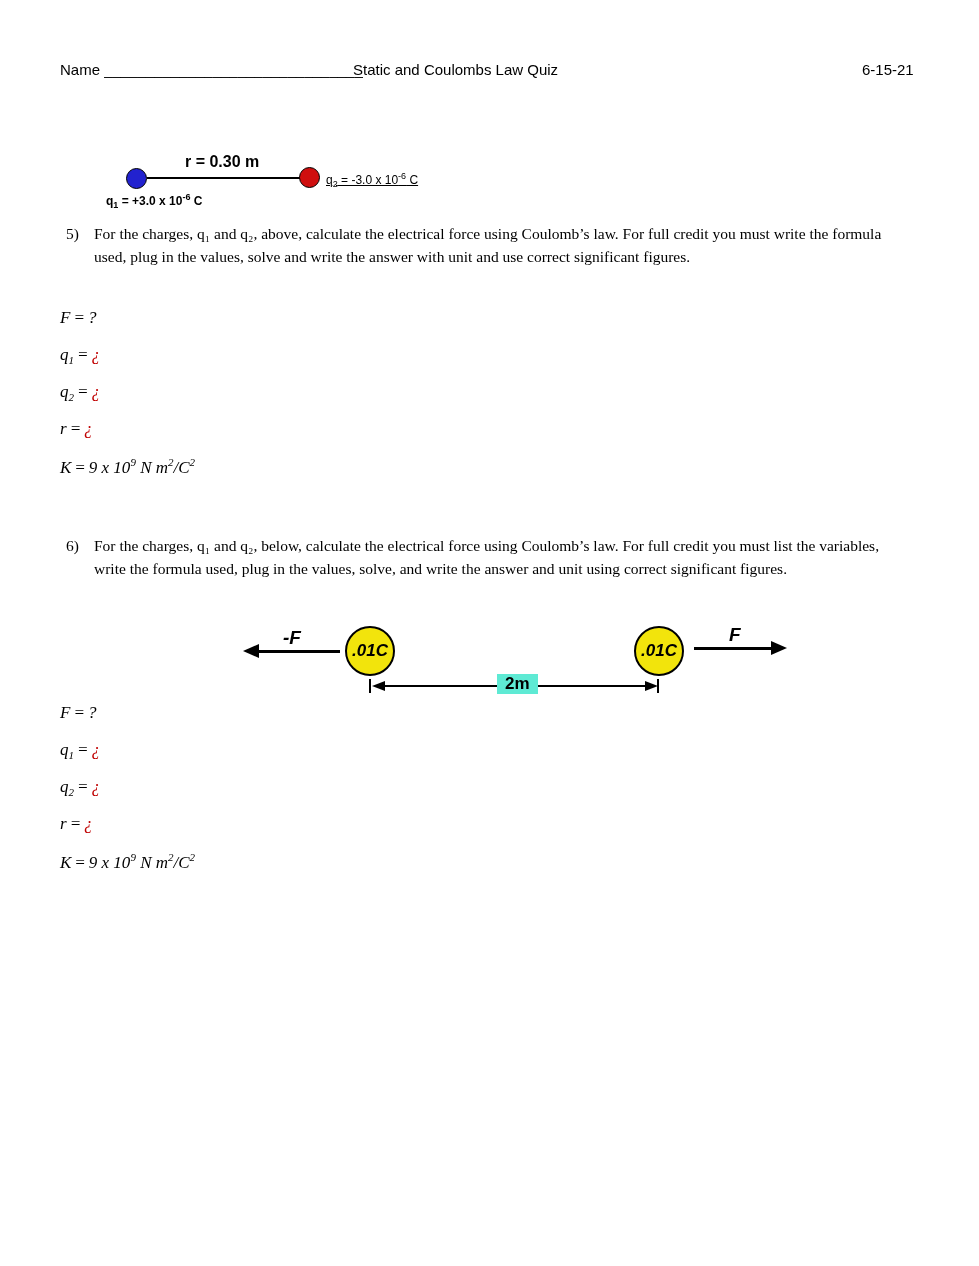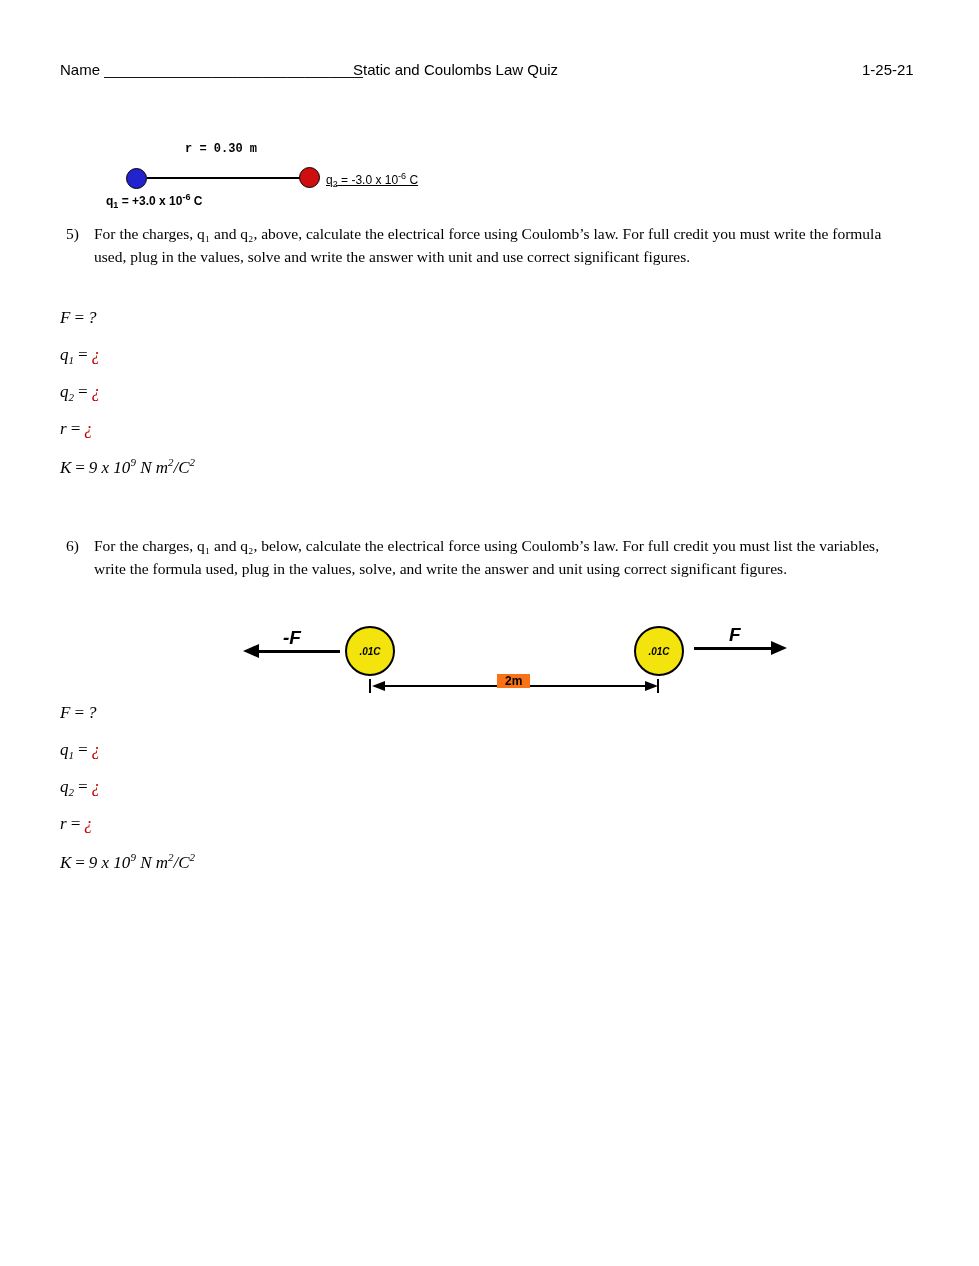--- a/index.html
+++ b/index.html
@@ -6,21 +6,21 @@
   html,body { background:#fff; }
   body { font-family:"Liberation Sans", sans-serif; color:#000; }
   .page { position:relative; width:979px; height:1266px; background:#fff; overflow:hidden; }
 
   
   .hdr-name  { position:absolute; left:60px;  top:61px; font-size:15px; }
   .hdr-title { position:absolute; left:353px; top:61px; font-size:15px; }
   .hdr-date  { position:absolute; left:862px; top:61px; font-size:15px; }
 
   
-  .d1-rlabel { position:absolute; left:185px; top:142px; font-size:12px; font-weight:bold;font-family:Liberation Mono, monospace; }
+  .d1-rlabel { position:absolute; left:185px; top:153px; font-size:16px; font-weight:bold; }
   .d1-line   { position:absolute; left:147px; top:177px; width:154px; height:2px; background:#000; }
   .d1-dot    { position:absolute; width:21px; height:21px; border-radius:50%; border:1px solid #000; }
   .d1-c1 { left:126px; top:168px; background:#2222cf; }
   .d1-c2 { left:299px; top:167px; background:#cf0f0f; }
   .d1-label { position:absolute; font-size:12px; white-space:nowrap; }
   .d1-q2label { left:326px; top:171px;text-decoration:underline; }
   .d1-q1label { left:106px; top:192px;font-weight:bold; }
   .d1-label sub, .d1-label sup { font-size:9px; }
 
   
@@ -48,37 +48,37 @@
   .arrow-line { position:absolute; height:3px; background:#000; }
   .arrL-line { left:257px; top:650px; width:83px; }
   .arrR-line { left:694px; top:647px; width:79px; }
   .tri { position:absolute; width:0; height:0; }
   .arrL-head { left:243px; top:644px; border-top:7px solid transparent; border-bottom:7px solid transparent; border-right:16px solid #000; }
   .arrR-head { left:771px; top:641px; border-top:7px solid transparent; border-bottom:7px solid transparent; border-left:16px solid #000; }
   .charge-circle { position:absolute; width:50px; height:50px; border:2px solid #000; border-radius:50%;
                    background:#f2e40c; display:flex; align-items:center; justify-content:center; }
   .cL { left:345px; top:626px; }
   .cR { left:634px; top:626px; }
-  .charge-circle span { font-weight:bold; font-style:italic; font-size:10px; }
+  .charge-circle span { font-weight:bold; font-style:italic; font-size:17px; }
   .dim-tick { position:absolute; width:2px; height:14px; background:#000; top:679px; }
   .tickL { left:369px; } .tickR { left:657px; }
   .dim-line { position:absolute; left:381px; top:685px; width:267px; height:2px; background:#000; }
   .dim-headL { left:372px; top:681px; border-top:5px solid transparent; border-bottom:5px solid transparent; border-right:13px solid #000; }
   .dim-headR { left:645px; top:681px; border-top:5px solid transparent; border-bottom:5px solid transparent; border-left:13px solid #000; }
-  .dim-label { position:absolute; left:497px; top:674px; font-weight:bold; font-size:12px;
-               background:#f97316; padding:0 8px; z-index:2; }
+  .dim-label { position:absolute; left:497px; top:674px; font-weight:bold; font-size:17px;
+               background:#5eead4; padding:0 8px; z-index:2; }
 </style>
 </head>
 <body>
 
 <div class="page">
 
   <span class="hdr-name">Name _______________________________</span>
   <span class="hdr-title">Static and Coulombs Law Quiz</span>
-  <span class="hdr-date">1-25-21</span>
+  <span class="hdr-date">6-15-21</span>
 
   <div class="d1-rlabel">r = 0.30 m</div>
   <div class="d1-line"></div>
   <div class="d1-dot d1-c1"></div>
   <div class="d1-dot d1-c2"></div>
   <div class="d1-label d1-q2label"><span>q</span><sub>2</sub><span> = -3.0 x 10</span><sup>-6</sup><span> C</span></div>
   <div class="d1-label d1-q1label"><span>q</span><sub>1</sub><span> = +3.0 x 10</span><sup>-6</sup><span> C</span></div>
 
   <div class="question q5">
     <span class="qnum">5)</span>

